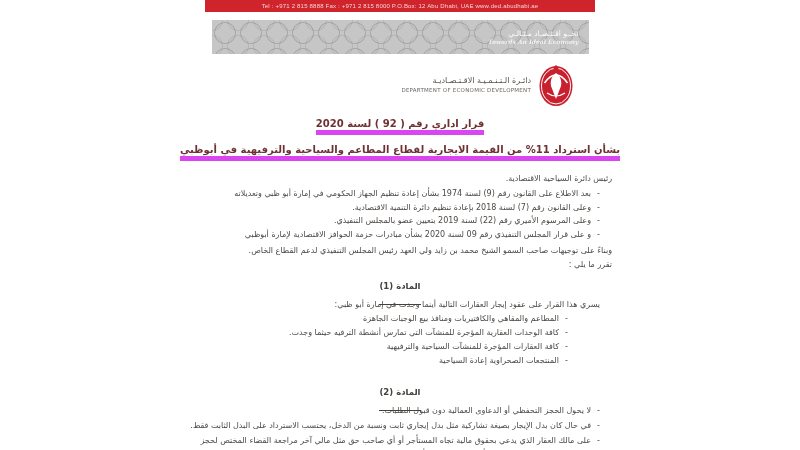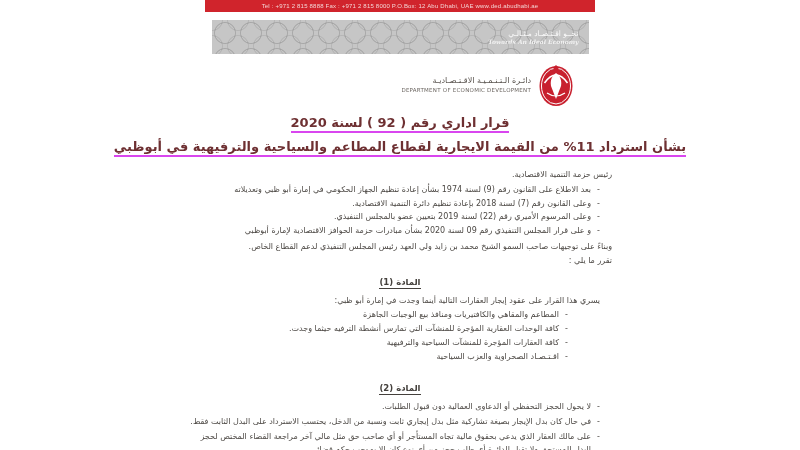--- a/index.html
+++ b/index.html
@@ -49,43 +49,43 @@
   .dept { text-align:right; }
   .dept-ar { font-size:8px; color:#56504b; letter-spacing:1px; line-height:10px; }
   .dept-en { font-size:5.5px; color:#6b6560; letter-spacing:0.25px; line-height:8px; }
   .emblem { width:36px; height:44px; flex:0 0 auto; }
 
   
   .title-block { text-align:center; margin-top:4px; }
   .title-line { margin-top:3px; }
   .title-line span {
     display:inline-block;
-    font-size:13px; font-weight:bold; color:#6e3032;
-    border-bottom:2px solid #d946ef; padding-bottom:1px;
+    font-size:10px; font-weight:bold; color:#6e3032;
+    border-bottom:5px solid #d946ef; padding-bottom:1px;
     direction:rtl; unicode-bidi:plaintext;
   }
 
   
   .content {
     width:424px; margin:12px auto 0;
     direction:rtl; text-align:right;
     font-size:8px; line-height:1.6; color:#4c4844;
   }
   .content p { margin:0; }
   .salutation { margin-bottom:2px !important; }
   .dash-list { list-style:none; margin:2px 0 0; padding:0 12px 0 0; }
   .dash-list li { position:relative; padding-right:9px; margin-bottom:1px; }
   .dash-list li::before { content:"-"; position:absolute; right:0; top:0; color:#4c4844; }
   .basis { margin-top:3px !important; }
   .decide { margin-top:1px !important; }
 
   .article-heading { text-align:center; margin:8px 0 6px; }
   .article-heading span {
     font-size:8.5px; font-weight:bold; color:#44403c;
-    border-bottom:1px solid #44403c; padding-bottom:1px;
+    border-bottom:1px solid #44403c; padding-bottom:13px;
     direction:rtl; unicode-bidi:plaintext;
   }
   .article-heading.second { margin-top:19px; margin-bottom:5px; }
   .intro { padding-right:12px; }
   .sub-list { list-style:none; margin:1px 0 0; padding:0 44px 0 0; }
   .sub-list li { position:relative; padding-right:9px; margin-bottom:1px; }
   .sub-list li::before { content:"-"; position:absolute; right:0; top:0; }
   .rules-list { list-style:none; margin:2px 0 0; padding:0 12px 0 0; }
   .rules-list li { position:relative; padding-right:9px; margin-bottom:2px; }
   .rules-list li::before { content:"-"; position:absolute; right:0; top:0; }
@@ -125,42 +125,42 @@
     <div class="title-line">
       <span>قرار اداري رقم ( 92 ) لسنة 2020</span>
     </div>
     <div class="title-line">
       <span>بشأن استرداد 11% من القيمة الايجارية لقطاع المطاعم والسياحية والترفيهية في أبوظبي</span>
     </div>
   </div>
 
   <div class="content">
 
-    <p class="salutation">رئيس حزمة التنمية الاقتصادية.</p>
+    <p class="salutation">رئيس دائرة السياحية الاقتصادية.</p>
 
     <ul class="dash-list">
       <li>بعد الاطلاع على القانون رقم (9) لسنة 1974 بشأن إعادة تنظيم الجهاز الحكومي في إمارة أبو ظبي وتعديلاته</li>
       <li>وعلى القانون رقم (7) لسنة 2018 بإعادة تنظيم دائرة التنمية الاقتصادية.</li>
       <li>وعلى المرسوم الأميري رقم (22) لسنة 2019 بتعيين عضو بالمجلس التنفيذي.</li>
       <li>و على قرار المجلس التنفيذي رقم 09 لسنة 2020 بشأن مبادرات حزمة الحوافز الاقتصادية لإمارة أبوظبي</li>
     </ul>
 
     <p class="basis">وبناءً على توجيهات صاحب السمو الشيخ محمد بن زايد ولي العهد رئيس المجلس التنفيذي لدعم القطاع الخاص.</p>
     <p class="decide">تقرر ما يلي :</p>
 
     <div class="article-heading">
       <span>المادة (1)</span>
     </div>
 
     <p class="intro">يسري هذا القرار على عقود إيجار العقارات التالية أينما وجدت في إمارة أبو ظبي:</p>
     <ul class="sub-list">
       <li>المطاعم والمقاهي والكافتيريات ومنافذ بيع الوجبات الجاهزة</li>
       <li>كافة الوحدات العقارية المؤجرة للمنشآت التي تمارس أنشطة الترفيه حيثما وجدت.</li>
       <li>كافة العقارات المؤجرة للمنشآت السياحية والترفيهية</li>
-      <li>اقـتـصـاد الصحراوية والعزب السياحية</li>
+      <li>المنتجعات الصحراوية إعادة السياحية</li>
     </ul>
 
     <div class="article-heading second">
       <span>المادة (2)</span>
     </div>
 
     <ul class="rules-list">
       <li>لا يحول الحجز التحفظي أو الدعاوى العمالية دون قبول الطلبات.</li>
       <li>في حال كان بدل الإيجار بصيغة تشاركية مثل بدل إيجاري ثابت ونسبة من الدخل، يحتسب الاسترداد على البدل الثابت فقط.</li>
       <li>على مالك العقار الذي يدعي بحقوق مالية تجاه المستأجر أو أي صاحب حق مثل مالي آخر مراجعة القضاء المختص لحجز البدل المستحق ولا تقبل الدائرة أي طلب حجز من أي نوع كان إلا بموجب حكم قضائي.</li>

